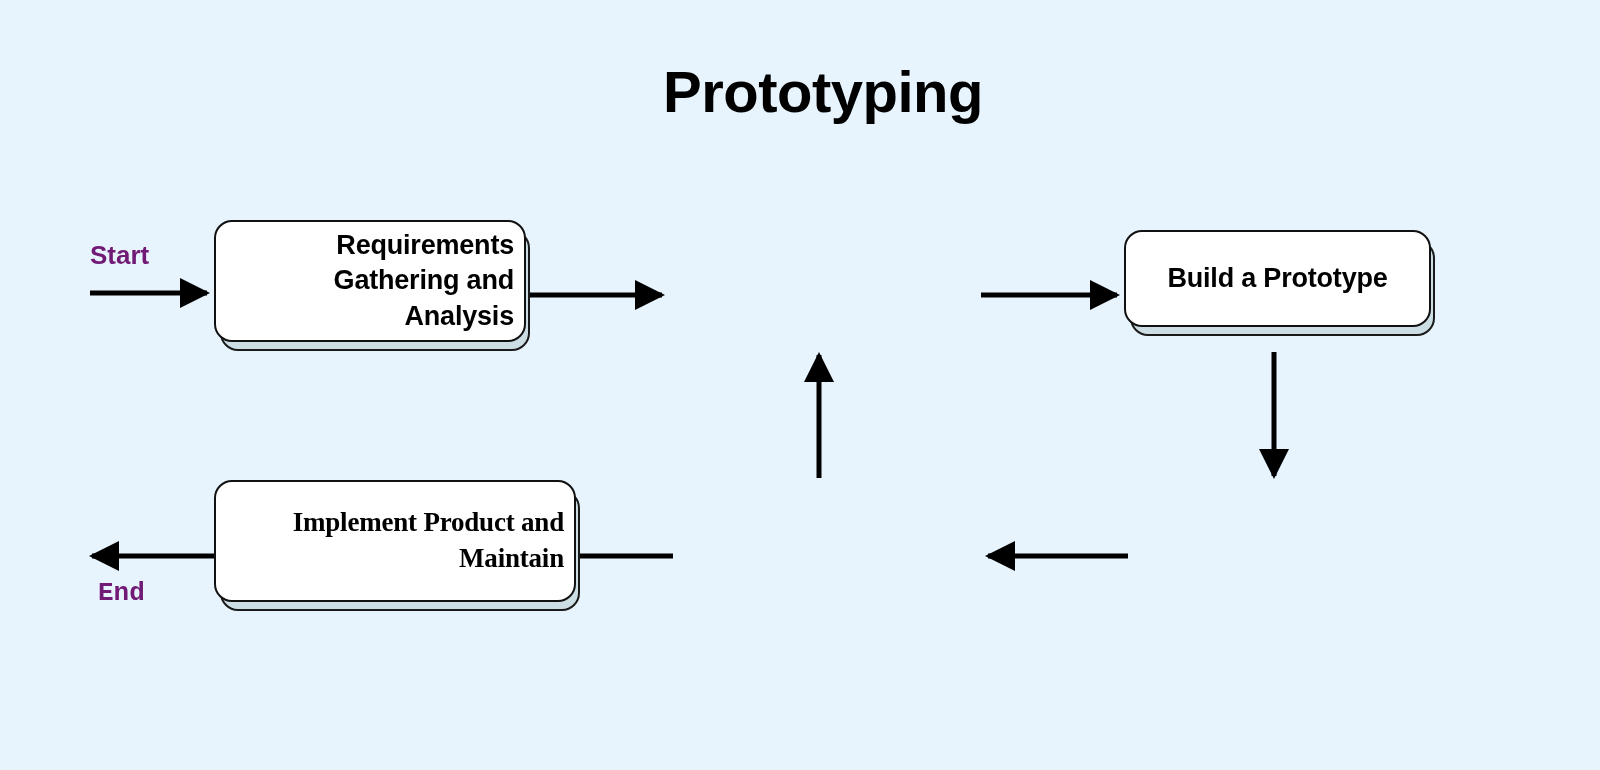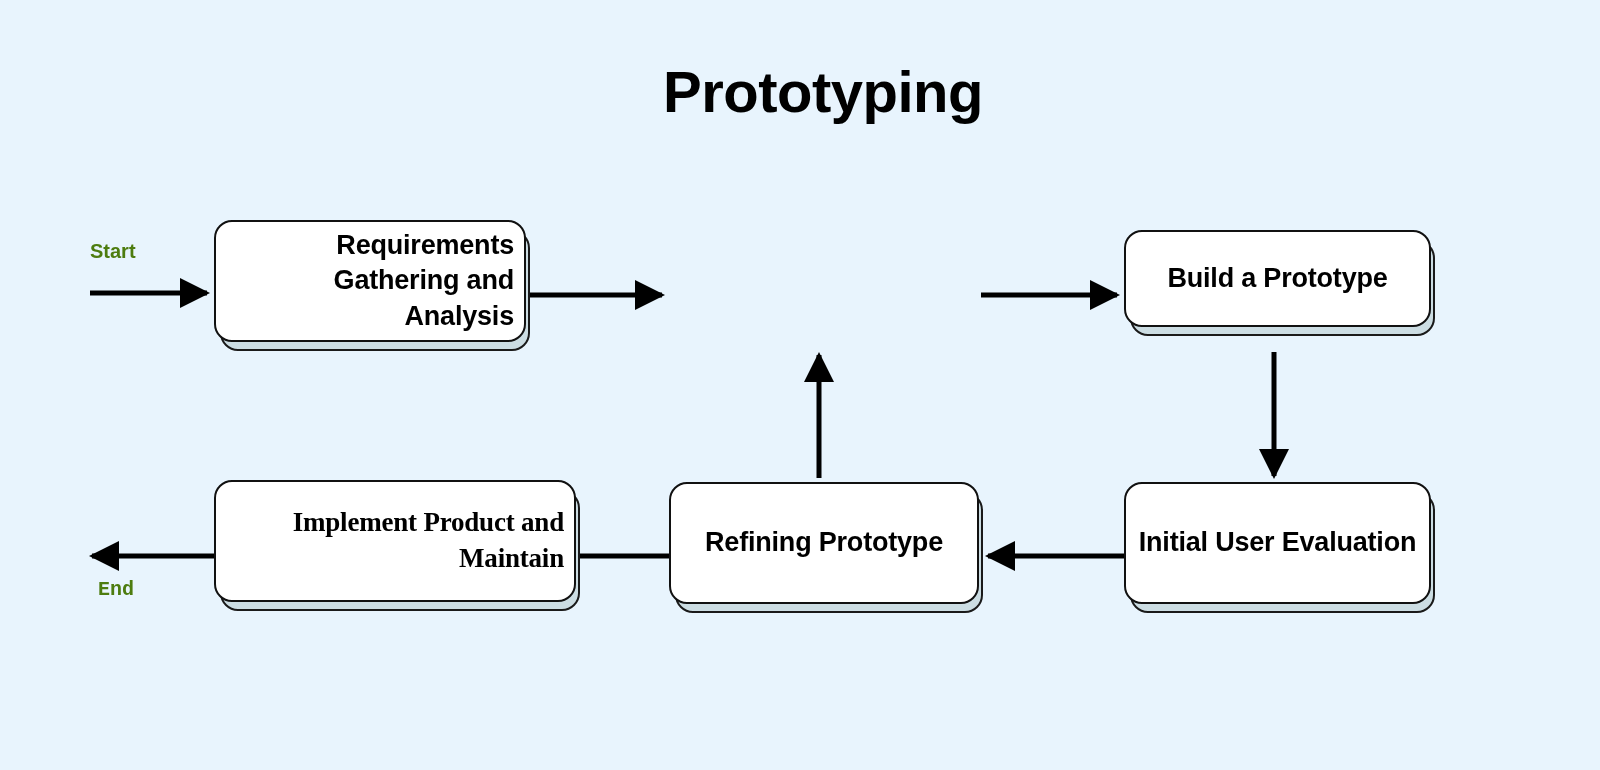--- a/index.html
+++ b/index.html
@@ -82,23 +82,23 @@
   #node-requirements { left: 214px;  top: 220px; width: 312px; height: 122px; }
   #node-quick-design { left: 669px;  top: 220px; width: 310px; height: 122px; }
   #node-build        { left: 1124px; top: 230px; width: 307px; height: 97px; }
   #node-initial-user { left: 1124px; top: 482px; width: 307px; height: 122px; }
   #node-refining     { left: 669px;  top: 482px; width: 310px; height: 122px; }
   #node-implement    { left: 214px;  top: 480px; width: 362px; height: 122px; font-family: Liberation Serif, serif; }
 
   
   .endpoint-label {
     position: absolute;
-    font-size: 20px;
+    font-size: 26px;
     font-weight: bold;
-    color: #4d7c0f;
+    color: #701a75;
   }
   #label-start { left: 90px; top: 240px; }
   #label-end   { left: 98px; top: 578px; font-family: Liberation Mono, monospace; }
 
   
   #connectors {
     position: absolute;
     left: 0;
     top: 0;
     width: 1600px;
@@ -164,31 +164,21 @@
     </div>
   </div>
 
 
   <div class="node" id="node-build">
     <div class="node-card">
       <span class="node-label">Build a Prototype</span>
     </div>
   </div>
 
-  <div class="node" id="node-initial-user">
-    <div class="node-card">
-      <span class="node-label">Initial User Evaluation</span>
-    </div>
-  </div>
 
-  <div class="node" id="node-refining">
-    <div class="node-card">
-      <span class="node-label">Refining Prototype</span>
-    </div>
-  </div>
 
   <div class="node" id="node-implement">
     <div class="node-card">
       <span class="node-label">Implement Product and Maintain</span>
     </div>
   </div>
 
 </div>
 
 </body></html>

